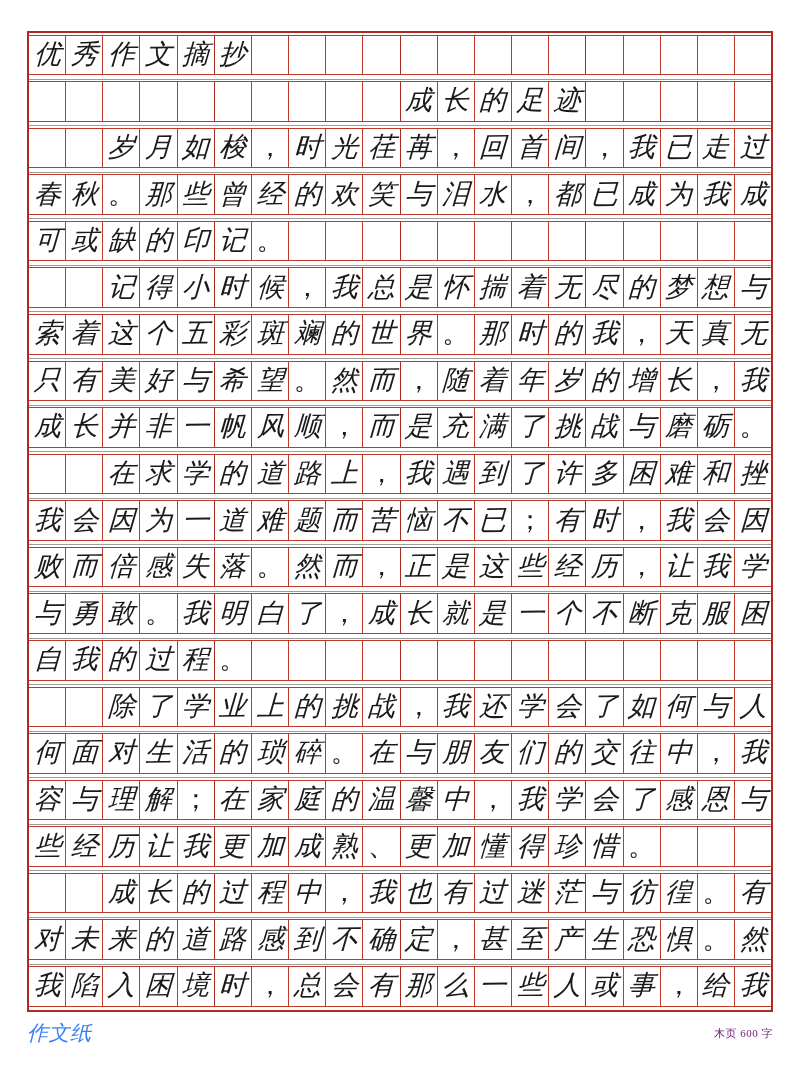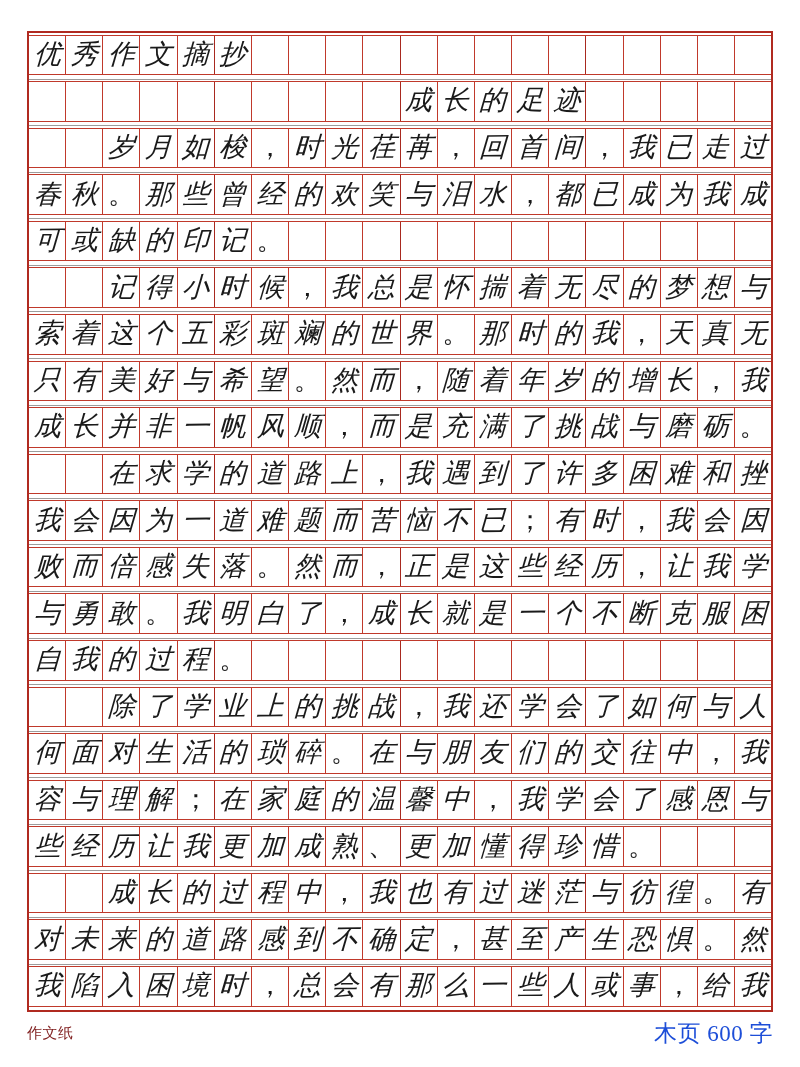--- a/index.html
+++ b/index.html
@@ -102,27 +102,28 @@
     left: 27px;
     right: 27px;
     top: 1018px;
     height: 30px;
     display: flex;
     align-items: center;
     justify-content: space-between;
     font-family: "Liberation Serif", "DejaVu Serif", serif;
   }
   .footer-left {
-    font-size: 15px;
-    color: #7f1d1d;
+    font-size: 21px;
+    color: #3b82f6;
     letter-spacing: 0.5px;
+    font-style: italic;
   }
   .footer-right {
-    font-size: 23px;
-    color: #1d4ed8;
+    font-size: 11px;
+    color: #701a75;
     letter-spacing: 0.5px;
   }
 </style>
 </head>
 <body>
 
 <div class="page">
 
   <div class="sheet">
       <div class="row">

